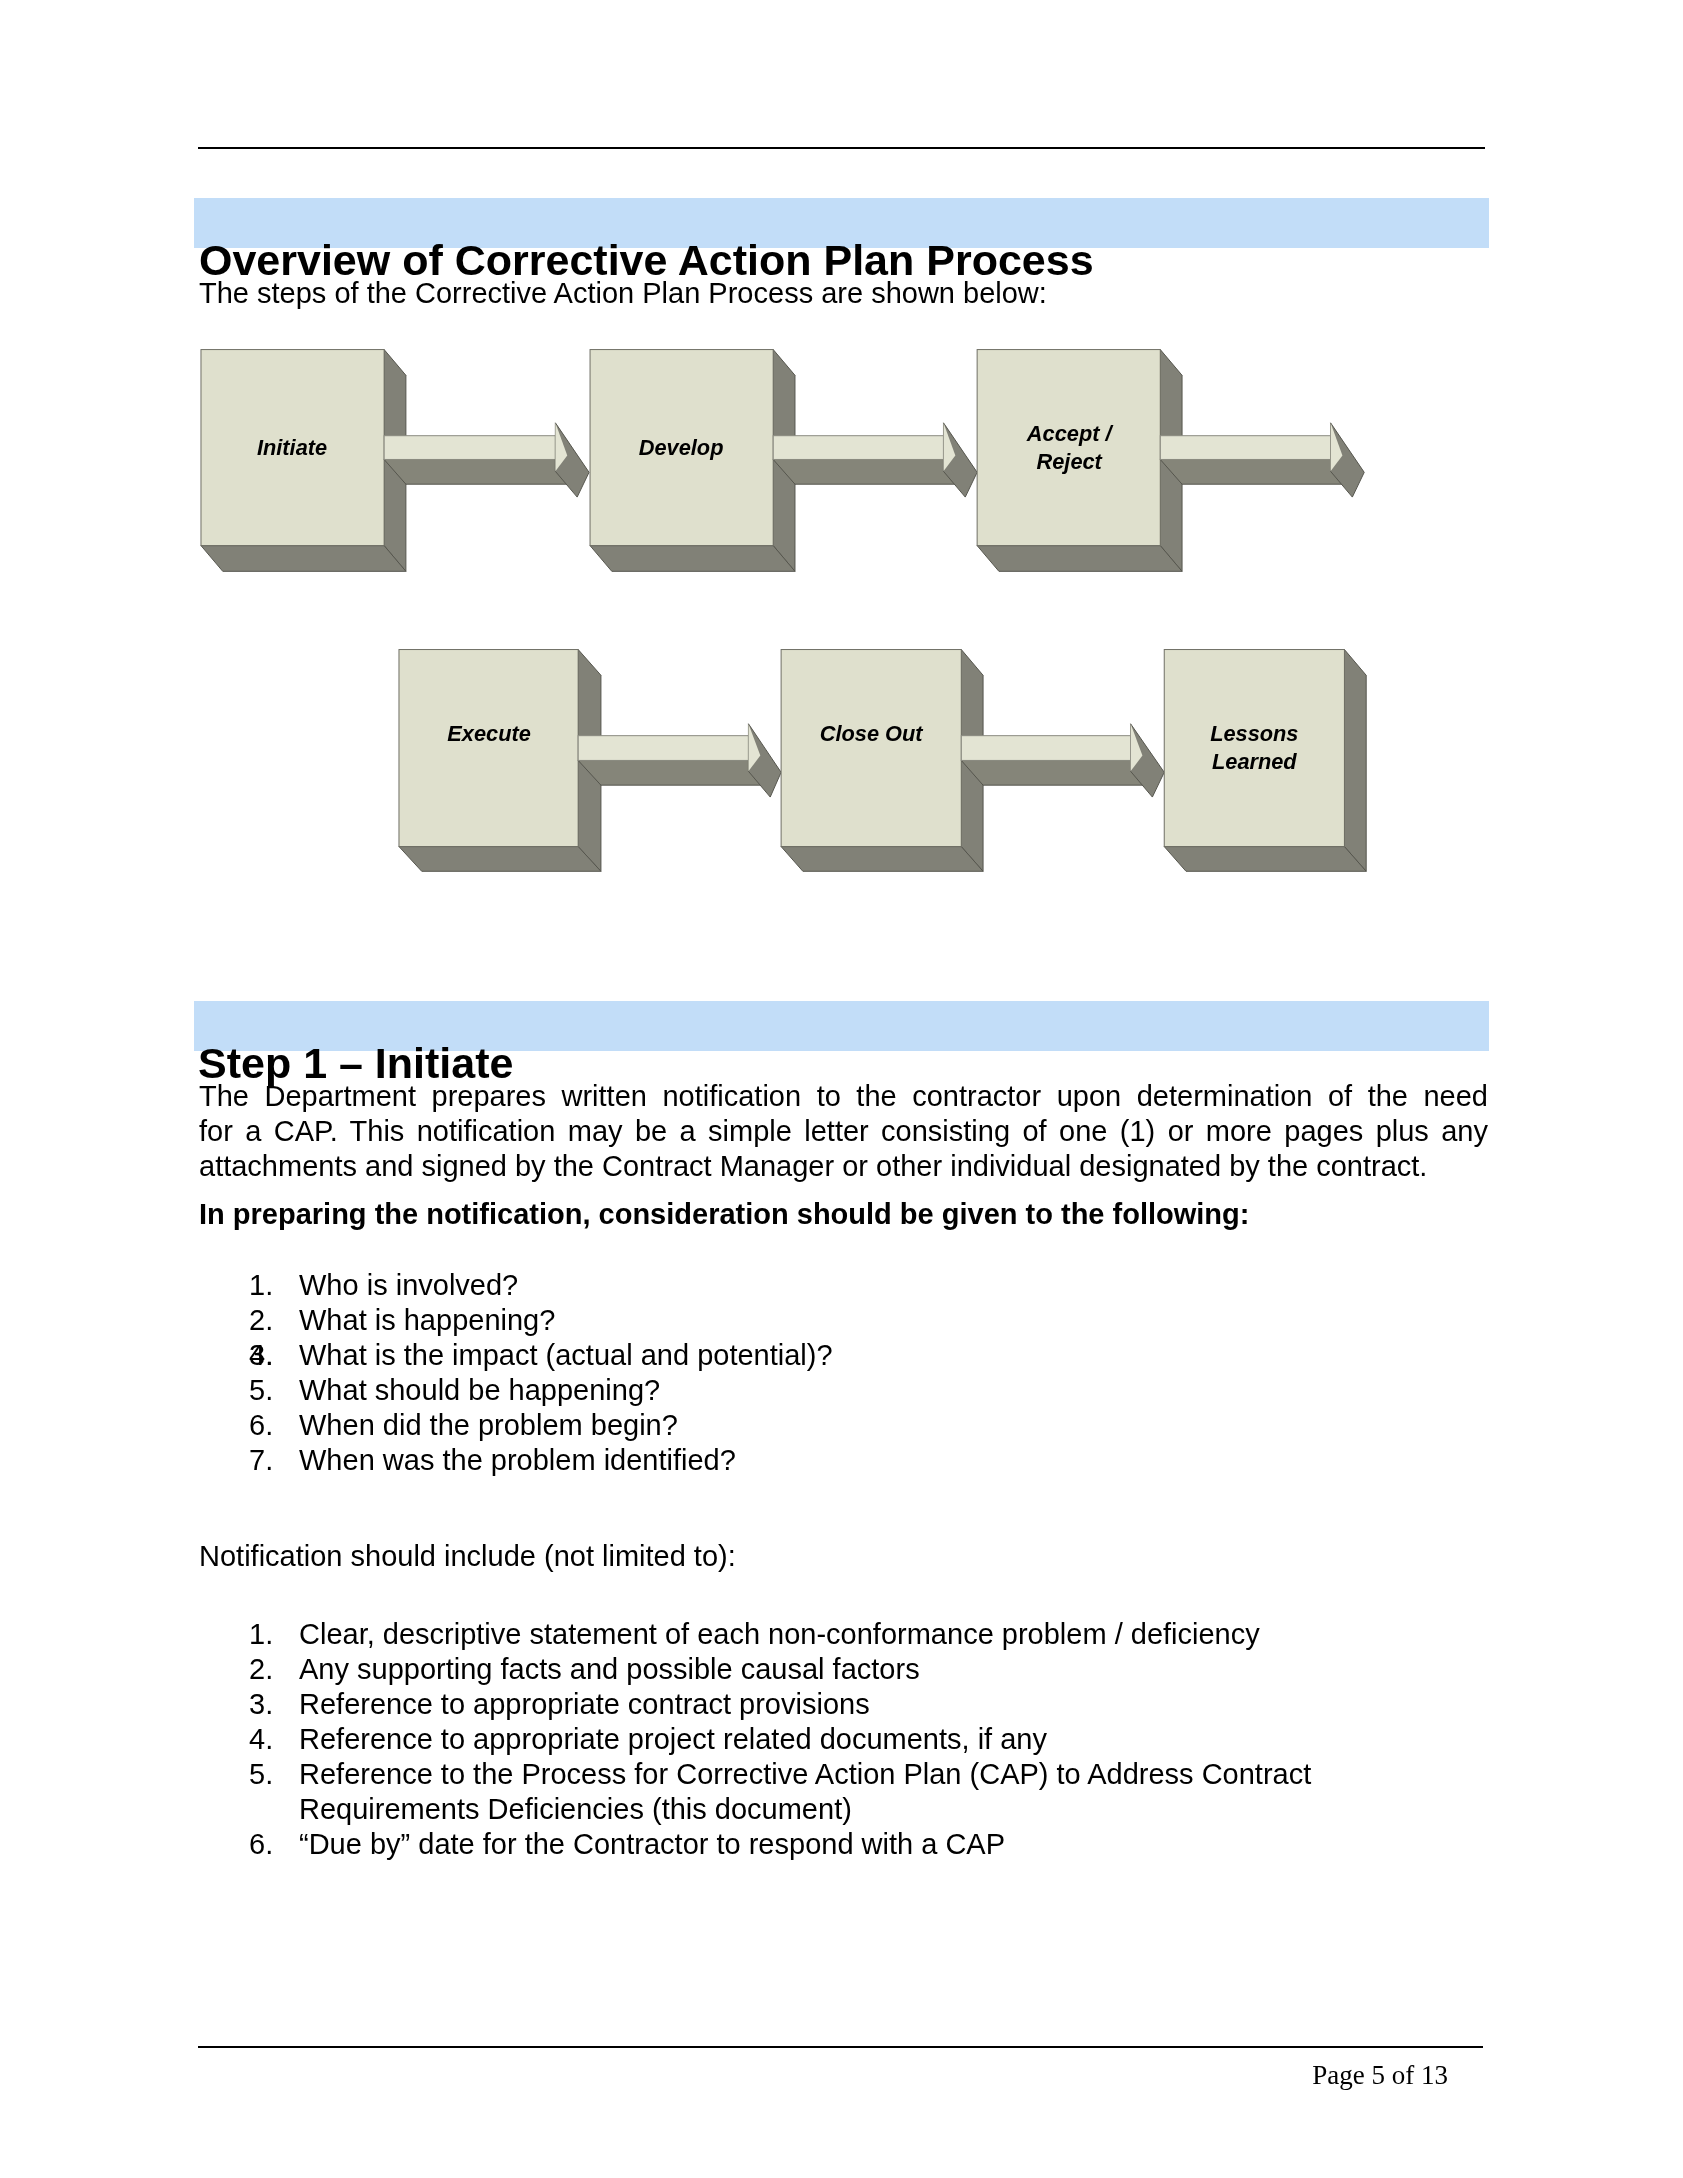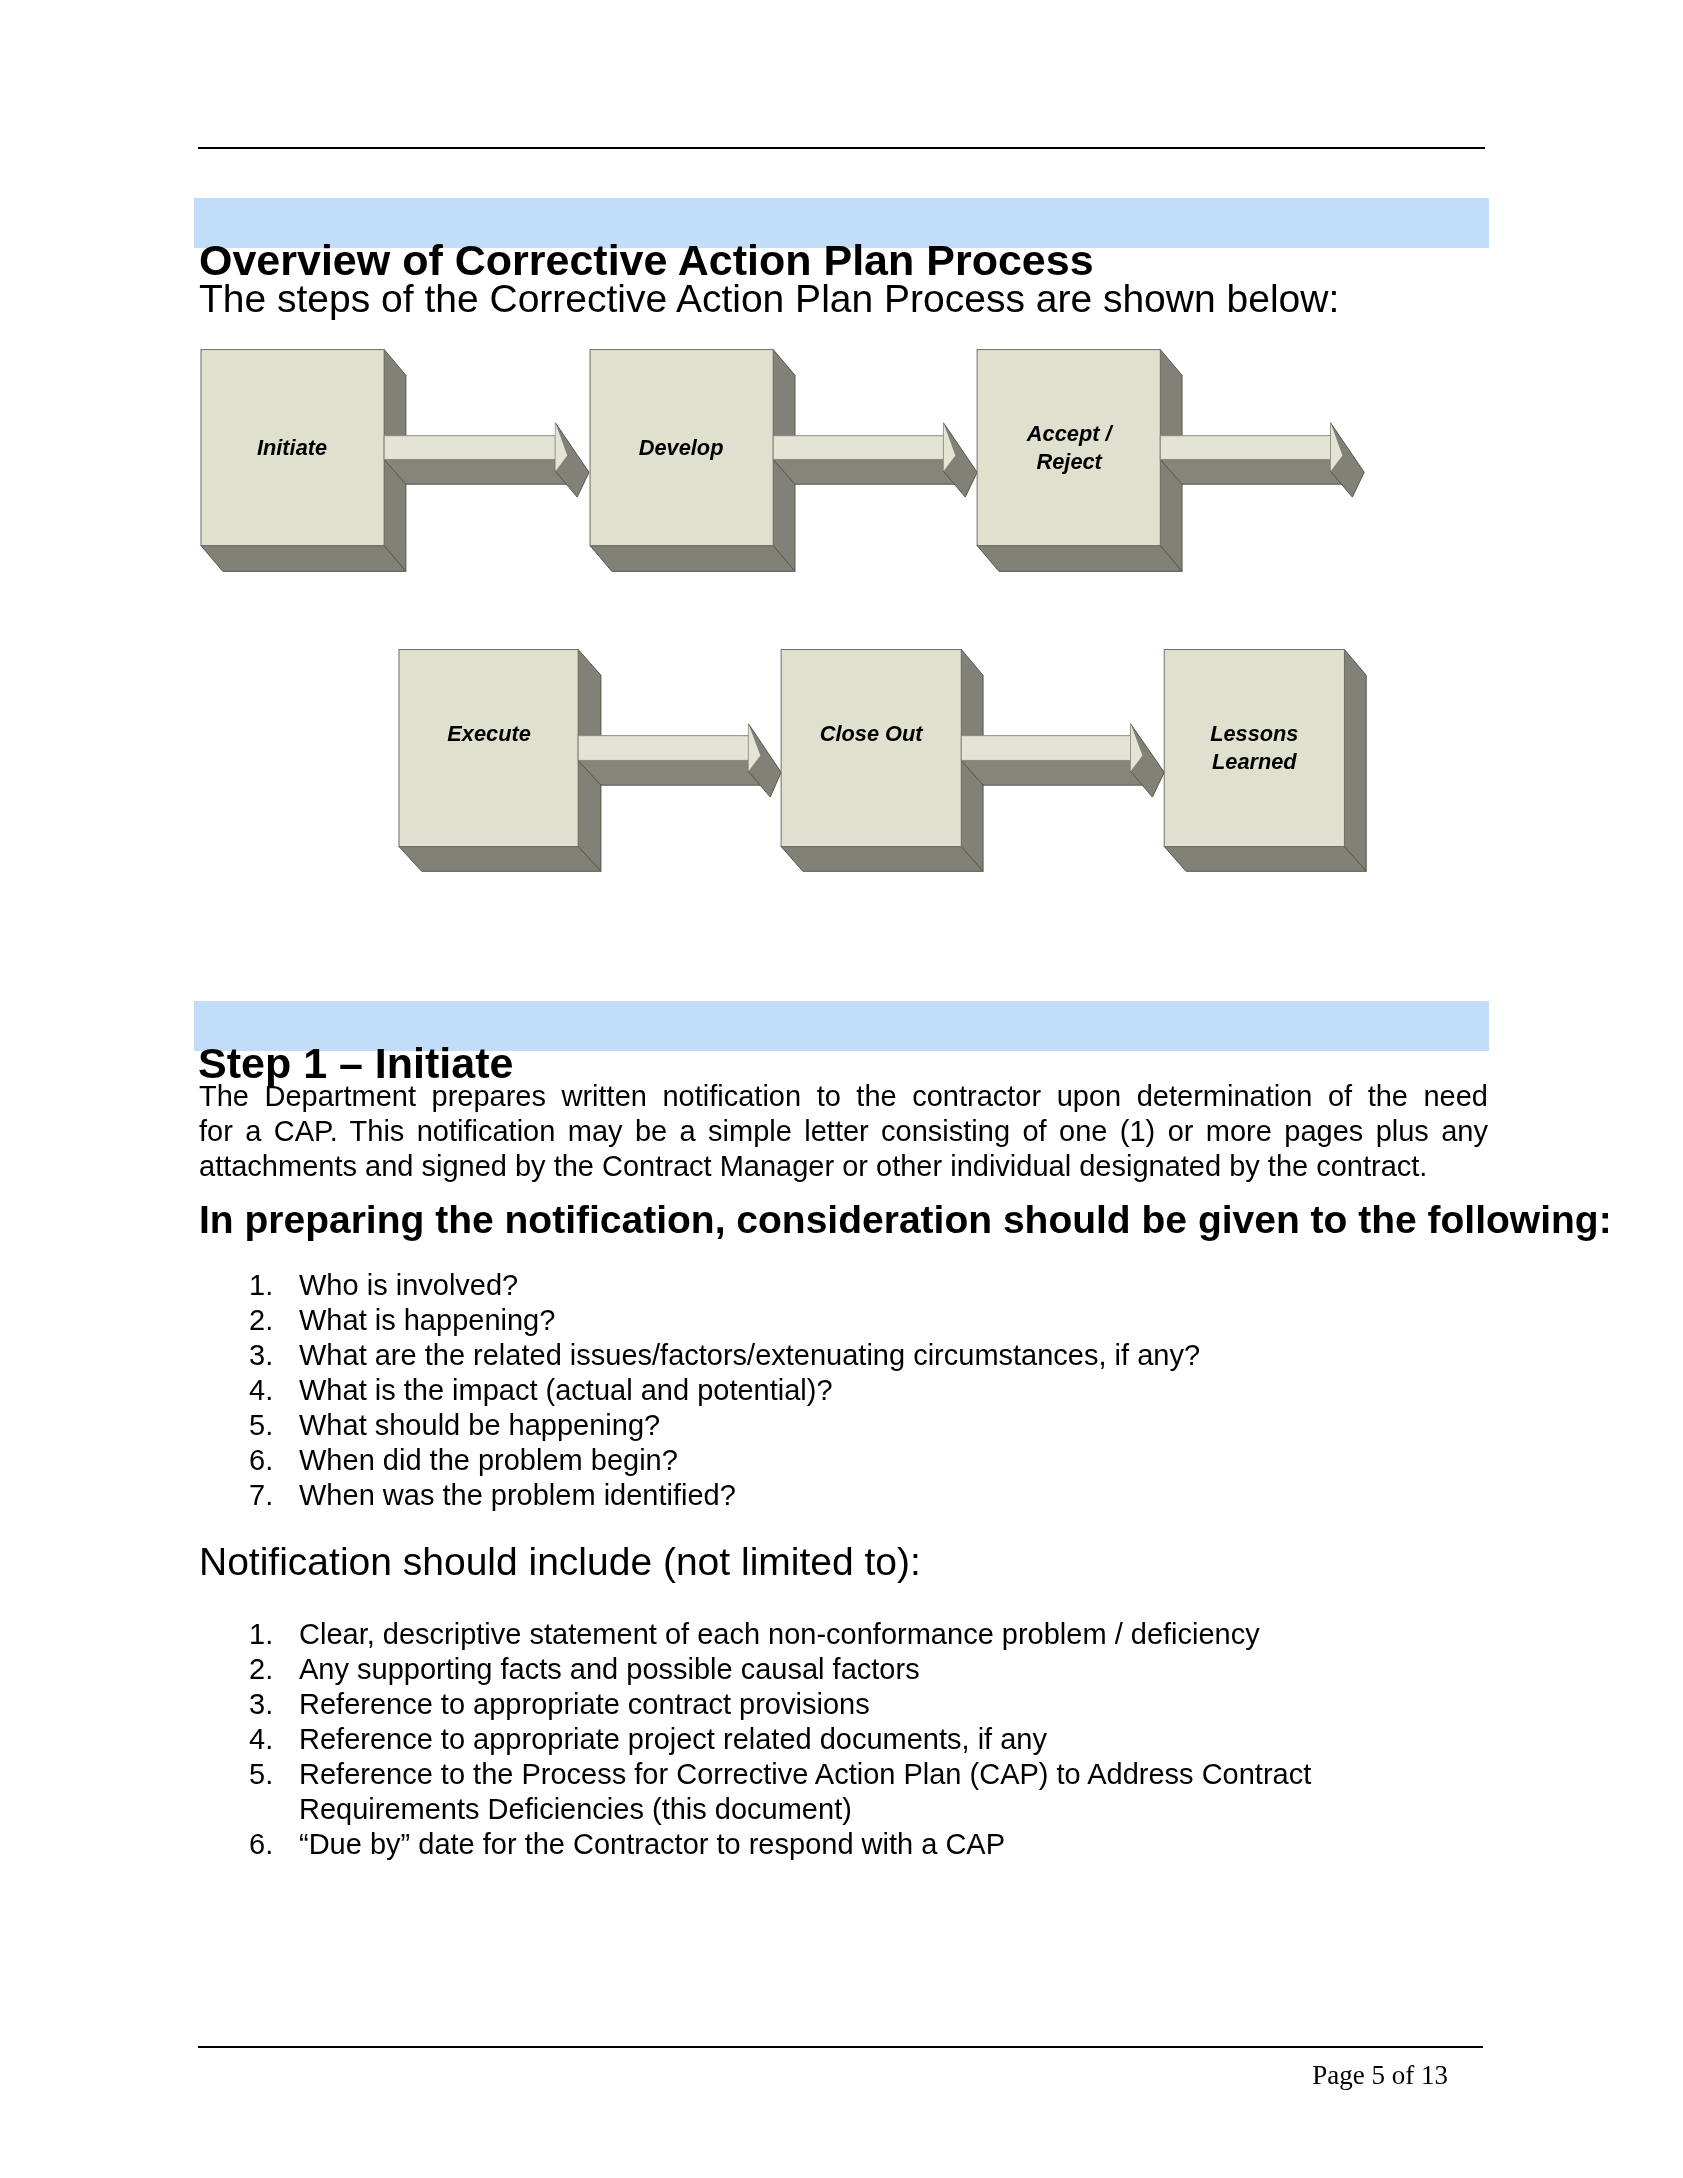--- a/index.html
+++ b/index.html
@@ -1,21 +1,21 @@
 <!DOCTYPE html>
 <html><head>
 <meta charset="utf-8">
 <style>
   html, body { margin: 0; padding: 0; background: #ffffff; }
   body { width: 1683px; height: 2178px; position: relative; overflow: hidden;
          font-family: "Liberation Sans", sans-serif; color: #000; }
   .rule { position: absolute; background: #000; height: 2px; }
   .band { position: absolute; background: #c2ddf8; }
   .heading { position: absolute; font-weight: bold; font-size: 43px; line-height: 50px; white-space: nowrap; margin-top: 36px; }
-  .text { position: absolute; font-size: 39px; white-space: nowrap; }
+  .text { position: absolute; font-size: 29px; white-space: nowrap; }
   .para { position: absolute; font-size: 29px; line-height: 35px; text-align: justify; }
   .para span { display: block; text-align: justify; text-align-last: justify; }
   .para span.last { text-align-last: left; }
   ol.list { position: absolute; margin: 0; padding: 0; list-style: none; font-size: 29px; line-height: 35px; }
   ol.list li { position: relative; padding-left: 50px; }
   ol.list li .num { position: absolute; left: 0; top: 0; }
   svg.diagram { position: absolute; left: 0; top: 0; }
   .footer-page { position: absolute; font-family: "Liberation Serif", serif; font-size: 27px; white-space: nowrap; margin-left: 8px; }
   .box-label { font-family: "Liberation Sans", sans-serif; font-weight: bold; font-style: italic; font-size: 22px; fill: #000; }
 </style>
@@ -117,21 +117,21 @@
   <span>The Department prepares written notification to the contractor upon determination of the need</span>
   <span>for a CAP.  This notification may be a simple letter consisting of one (1) or more pages plus any</span>
   <span class="last">attachments and signed by the Contract Manager or other individual designated by the contract.</span>
 </div>
 
 <div class="text" style="left:199px; top:1198px;font-weight:bold;">In preparing the notification, consideration should be given to the following:</div>
 
 <ol class="list" style="left:249px; top:1268px;">
   <li><span class="num">1.</span><span>Who is involved?</span></li>
   <li><span class="num">2.</span><span>What is happening?</span></li>
-  <li><span class="num">3.</span><span>What are the related issues/factors/extenuating circumstances, if any?</span></li>
+  <li><span class="num">3.</span></li>
   <li><span class="num">4.</span><span>What is the impact (actual and potential)?</span></li>
   <li><span class="num">5.</span><span>What should be happening?</span></li>
   <li><span class="num">6.</span><span>When did the problem begin?</span></li>
   <li><span class="num">7.</span><span>When was the problem identified?</span></li>
 </ol>
 
 <div class="text" style="left:199px; top:1540px;">Notification should include (not limited to):</div>
 
 <ol class="list" style="left:249px; top:1617px; width:1139px;">
   <li><span class="num">1.</span><span>Clear, descriptive statement of each non-conformance problem / deficiency</span></li>

